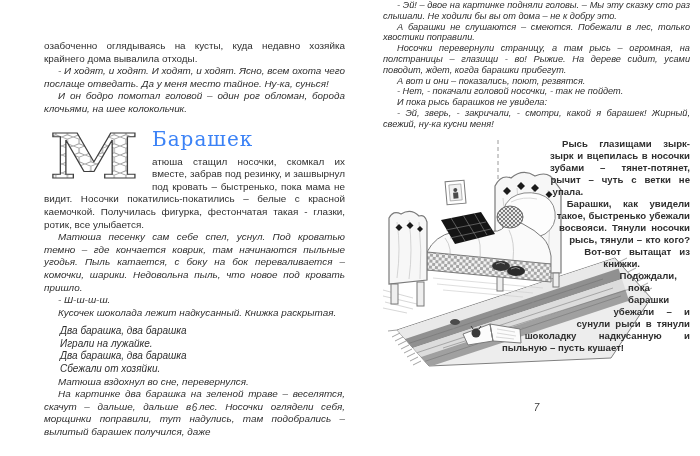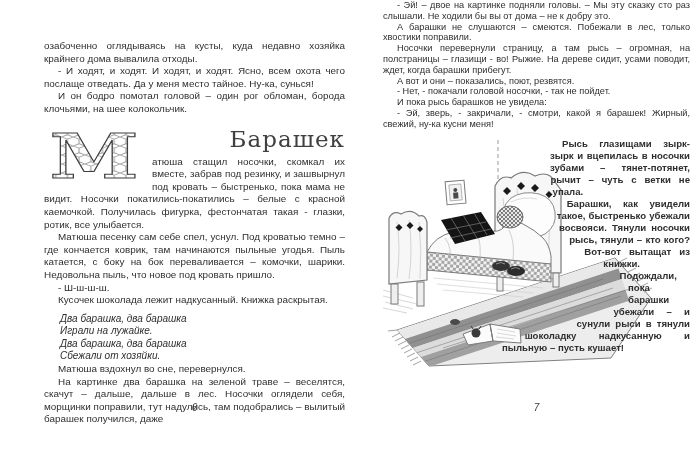--- a/index.html
+++ b/index.html
@@ -7,30 +7,30 @@
     width:700px;height:456px;overflow:hidden;background:#ffffff;
     font-family:"Liberation Sans","DejaVu Sans",sans-serif;color:#2e2e2e;
   }
   .spread{position:relative;width:700px;height:456px;background:#ffffff;}
   .page{position:absolute;top:0;}
   .page-left{left:44px;width:301px;height:456px;}
   .page-right{left:383px;width:307px;height:456px;}
 
   
   .lp{margin:0;font-size:9.9px;line-height:12.6px;text-align:justify;}
-  .ind{text-indent:14px;}
+  .ind{text-indent:14px;font-style:italic;}
   .page-left .top{margin-top:40px;}
 
   .story{margin-top:10px;}
   .dropcap{float:left;width:100px;height:54px;margin:2px 8px 2px 0;}
   .dropcap svg{display:block;}
   .title{
     font-family:"DejaVu Serif","Liberation Serif",serif;
-    font-weight:normal;font-size:23px;line-height:26px;letter-spacing:1px;
-    color:#404040;text-align:right;margin:0 0 4px 0;
+    font-weight:normal;font-size:20px;line-height:26px;letter-spacing:1px;
+    color:#3b82f6;text-align:left;margin:0 0 4px 0;
   }
   .verse{font-style:italic;margin:6px 0 0 16px;font-size:10px;line-height:12.6px;}
   .verse div{margin:0;}
   .after-verse{margin-top:0;}
 
   
   .rp{margin:0;font-size:9.2px;line-height:10.8px;text-align:justify;}
   .page-right .top{margin-top:40px;}
   .wrapsec{margin-top:8px;}
   .wrapsec p{font-size:9.6px;line-height:12px;text-align:justify;hyphens:auto;}

